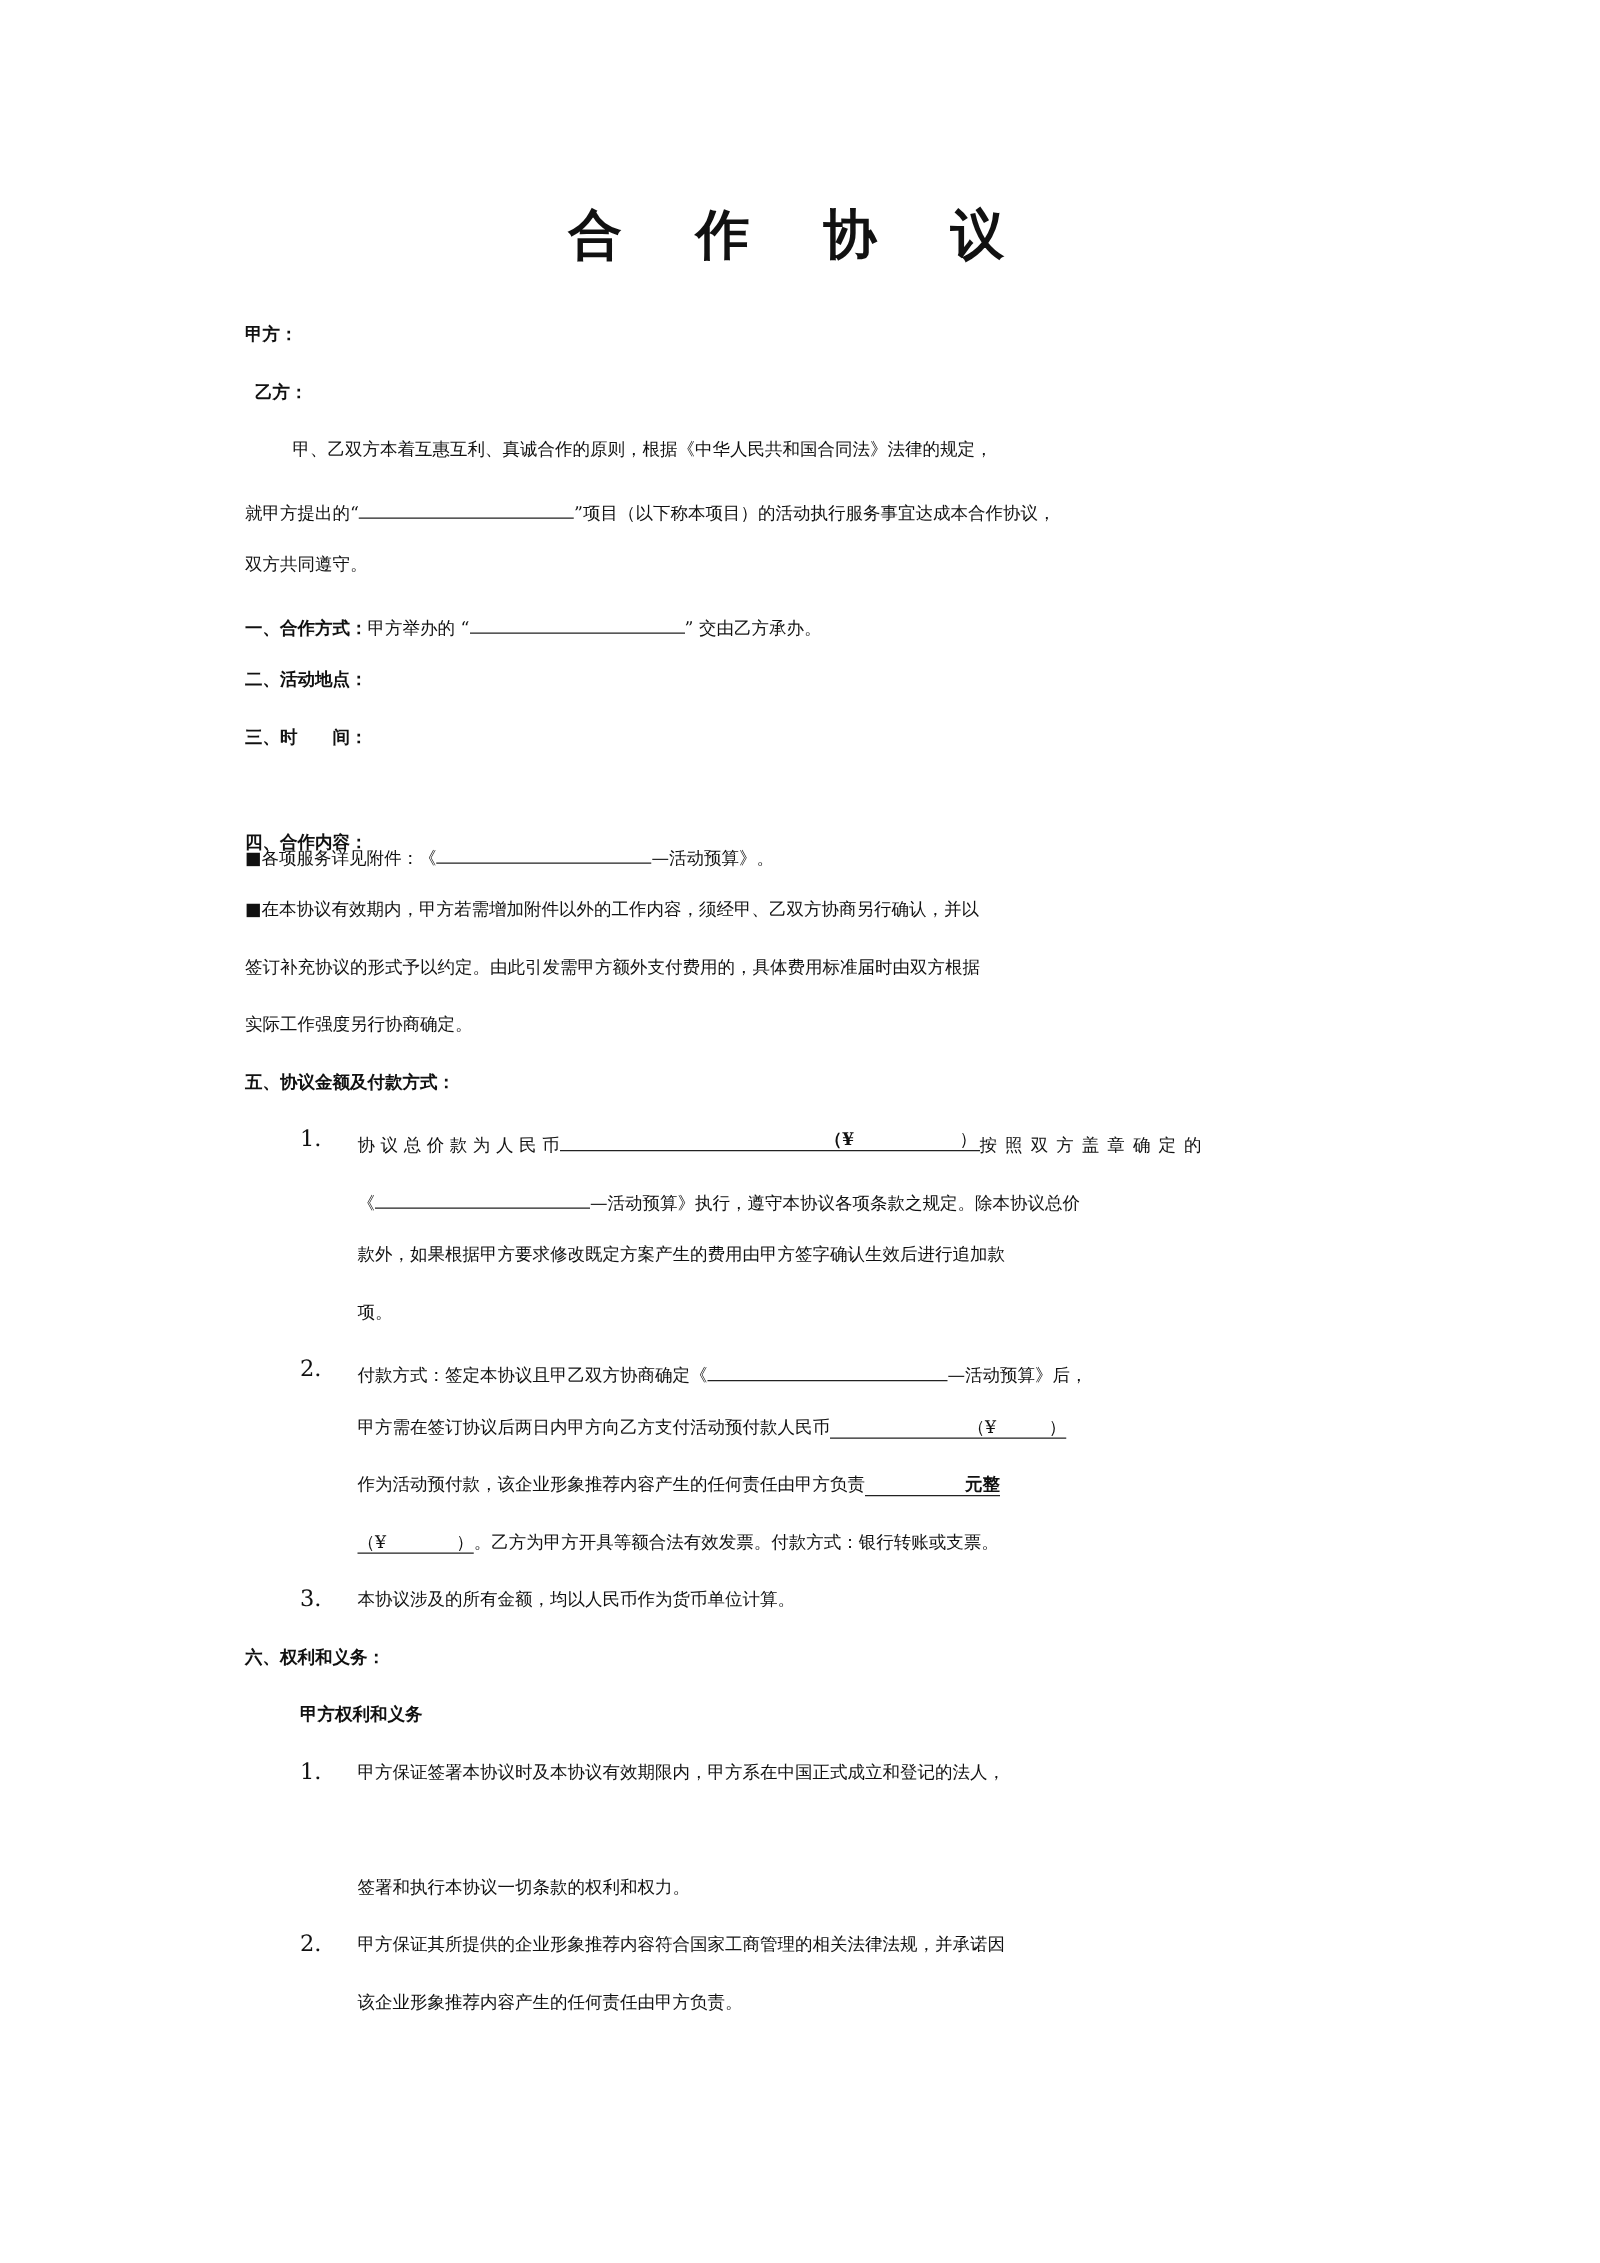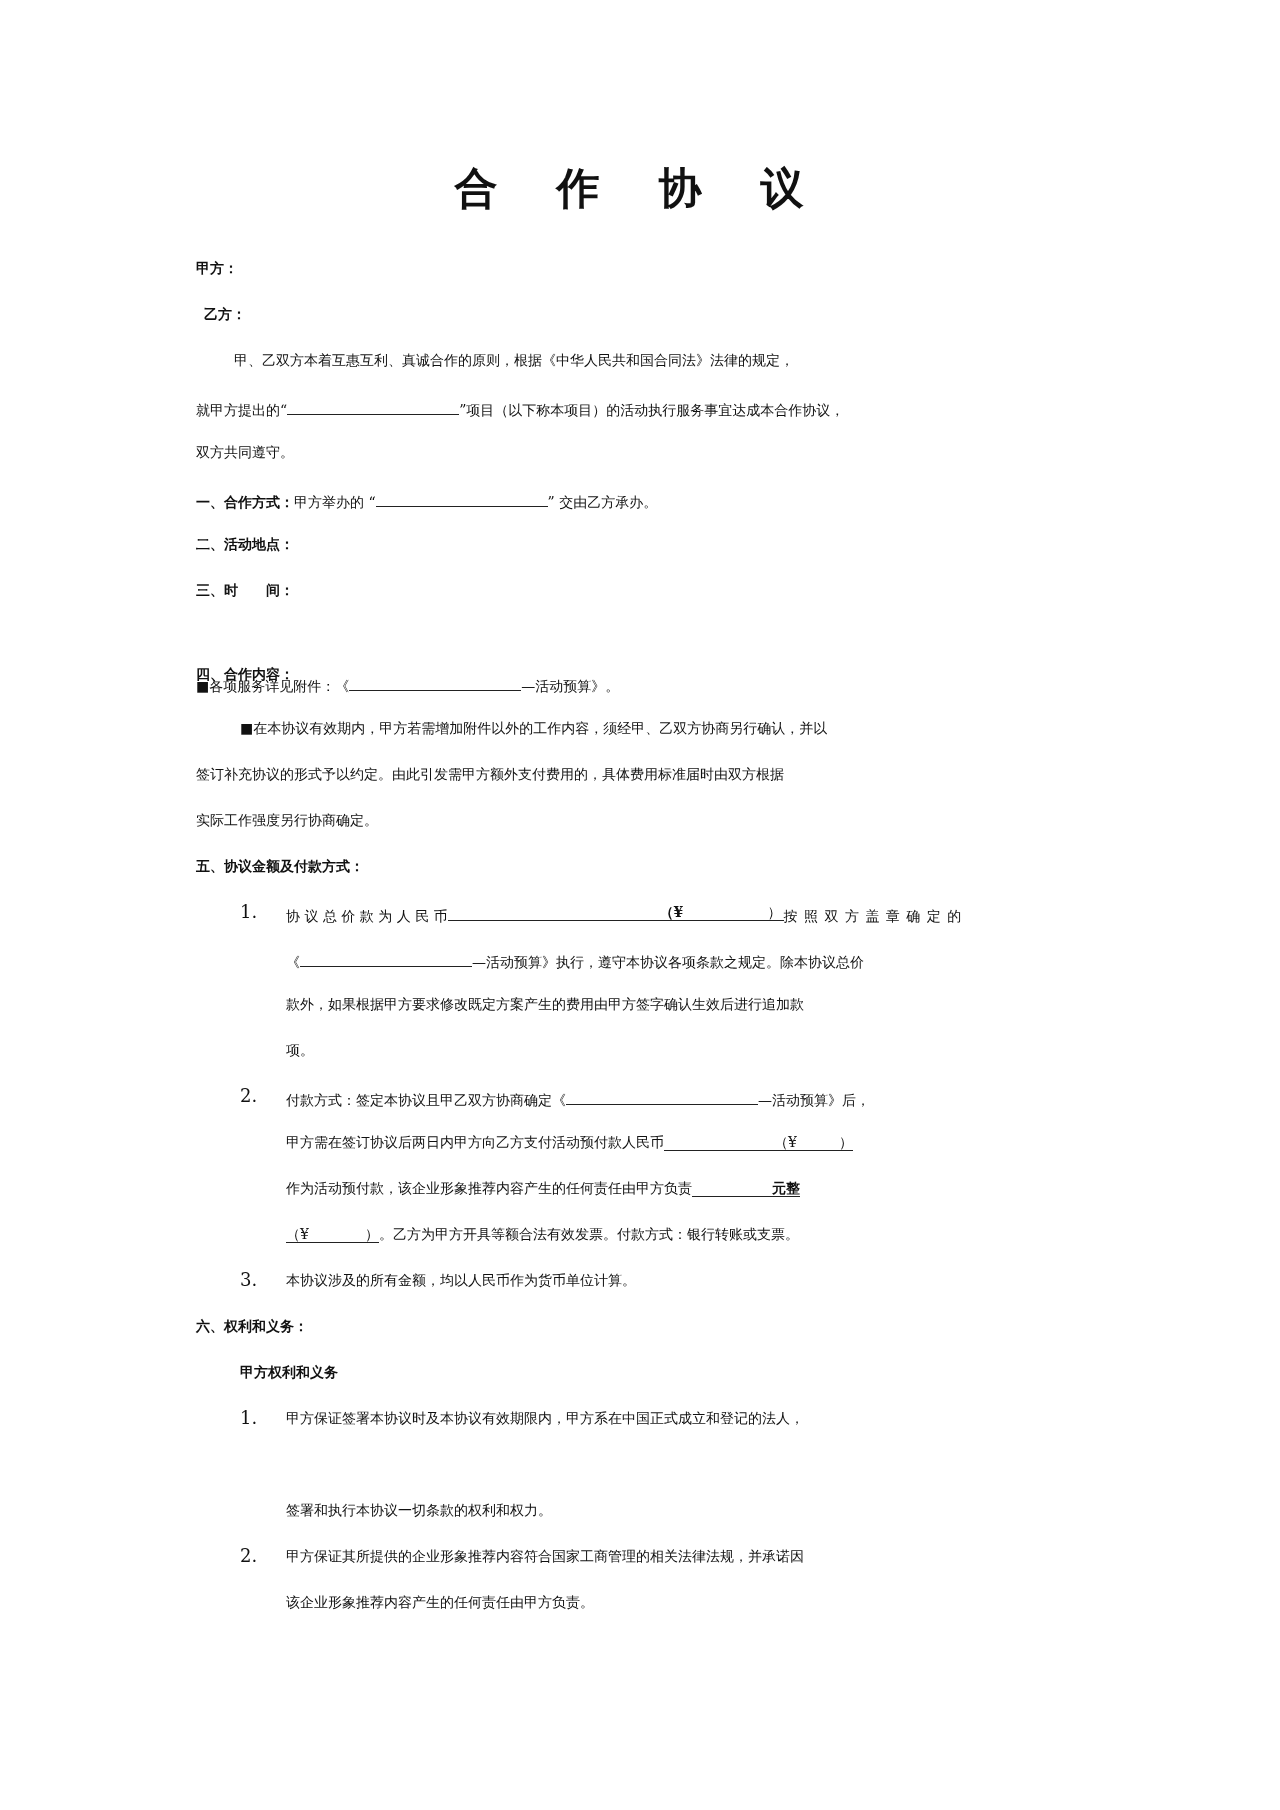--- a/index.html
+++ b/index.html
@@ -40,21 +40,21 @@
   <div class="ln" style="top:484px;">
     <span class="bold">一、合作方式：</span><span>甲方举办的 “</span><span class="u" style="width:172px;"></span><span>” 交由乙方承办。</span>
   </div>
   <div class="ln bold" style="top:530px;">二、活动地点：</div>
   <div class="ln bold" style="top:576px;">三、时　　间：</div>
   <div class="ln bold" style="top:622px;margin-top:38px;">四、合作内容：</div>
 
   <div class="ln" style="top:668px;">
     <span>■各项服务详见附件：《</span><span class="u" style="width:172px;"></span><span>—活动预算》。</span>
   </div>
-  <div class="ln" style="top:714px;margin-left:44px;">■在本协议有效期内，甲方若需增加附件以外的工作内容，须经甲、乙双方协商另行确认，并以</div>
+  <div class="ln" style="top:714px;">■在本协议有效期内，甲方若需增加附件以外的工作内容，须经甲、乙双方协商另行确认，并以</div>
   <div class="ln" style="top:760px;">签订补充协议的形式予以约定。由此引发需甲方额外支付费用的，具体费用标准届时由双方根据</div>
   <div class="ln" style="top:806px;">实际工作强度另行协商确定。</div>
 
   <div class="ln bold" style="top:852px;">五、协议金额及付款方式：</div>
 
   <div class="num" style="top:898px;">1.</div>
   <div class="ln ind" style="top:898px;">
     <span>协 议 总 价 款 为 人 民 币</span><span class="u" style="width:336px; position:relative;"><span style="position:absolute; left:212px; top:0; font-weight:bold;">（¥</span><span style="position:absolute; right:2px; top:0;">）</span></span><span style="letter-spacing:1px;">按 照 双 方 盖 章 确 定 的</span>
   </div>
   <div class="ln ind" style="top:944px;">

